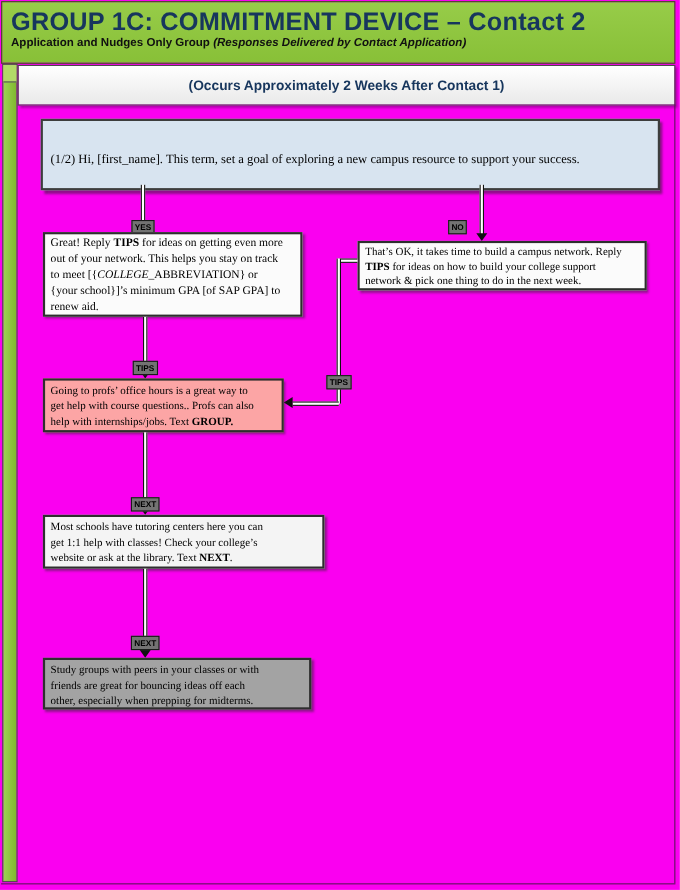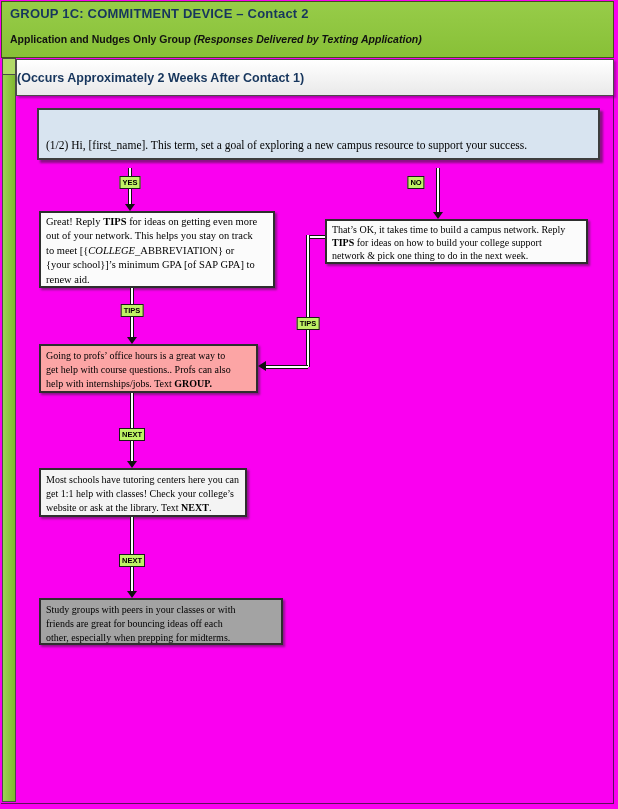--- a/index.html
+++ b/index.html
@@ -9,21 +9,21 @@
     font-family:"Liberation Sans", sans-serif;
   }
   
   .header {
     position:absolute; left:1px; top:1px; width:611px; height:55px;
     background:linear-gradient(#97cc49,#88c037);
     border:1px solid #44501d;
   }
   .header-title {
     position:absolute; left:8px; top:4px;
-    font-size:13px; font-weight:bold; color:#17365d; letter-spacing:.2px;
+    font-size:23px; font-weight:bold; color:#17365d; letter-spacing:.2px;
     white-space:pre;
   }
   .header-sub {
     position:absolute; left:8px; top:31px;
     font-size:10.5px; font-weight:bold; color:#111; white-space:pre;
   }
   .header-sub .it { font-style:italic; }
   
   .strip {
     position:absolute; left:2px; top:58px; width:12px; height:742px;
@@ -33,47 +33,47 @@
   .strip-topcell {
     position:absolute; left:0; top:0; width:100%; height:15px;
     background:#b2d968; border-bottom:1px solid #4a4a4a;
   }
   
   .occurs {
     position:absolute; left:16px; top:59px; width:596px; height:35px;
     background:linear-gradient(#ffffff,#e9e9e9);
     border:1px solid #4b4b4b;
     box-shadow:2px 2px 2px rgba(0,0,0,.3);
-    display:flex; align-items:center; justify-content:flex-start;
+    display:flex; align-items:center; justify-content:center;
     font-size:12.5px; font-weight:bold; color:#17365d;
   }
   
   .frame-right { position:absolute; left:613px; top:95px; width:1px; height:708px; background:#5a145a; }
   .frame-bottom { position:absolute; left:1px; top:803px; width:613px; height:1px; background:#5a145a; }
   
   .msg-main {
-    position:absolute; left:37px; top:108px; width:563px; height:52px;
+    position:absolute; left:37px; top:108px; width:563px; height:65px;
     background:#d8e4f0; border:2px solid #3d3d3d;
     box-shadow:3px 3px 2px rgba(30,30,30,.5);
     font-family:"Liberation Serif", serif; font-size:11.5px; color:#000;
     padding:5px 7px; box-sizing:border-box; white-space:pre; overflow:hidden;
   }
   .b { font-weight:bold; }
   .i { font-style:italic; }
   
   .flow-box {
     position:absolute; background:#fbfbfb; border:2px solid #2e2e2e;
     box-shadow:2px 2px 2px rgba(40,40,40,.5);
     font-family:"Liberation Serif", serif; color:#000;
     white-space:pre; overflow:hidden; box-sizing:border-box;
   }
   .box-great  { left:39px; top:211px; width:236px; height:77px; font-size:10.5px; line-height:14.4px; padding:2px 5px; }
   .box-thatsok{ left:325px; top:219px; width:263px; height:45px; font-size:10px; line-height:13px; padding:2px 5px; }
   .box-office { left:39px; top:344px; width:219px; height:49px; background:#fca5a5; font-size:10px; line-height:13.8px; padding:3px 5px; }
-  .box-tutor  { left:39px; top:468px; width:208px; height:49px; background:#f4f4f4; font-size:10px; line-height:13.8px; padding:3px 5px; }
+  .box-tutor  { left:39px; top:468px; width:256px; height:49px; background:#f4f4f4; font-size:10px; line-height:13.8px; padding:3px 5px; }
   .box-study  { left:39px; top:598px; width:244px; height:47px; background:#a3a3a3; font-size:10px; line-height:13.8px; padding:3px 5px; }
   
   .vline {
     position:absolute; width:2px; background:#fff;
     border-left:1px solid #111; border-right:1px solid #111;
   }
   .hline {
     position:absolute; height:2px; background:#fff;
     border-top:1px solid #111; border-bottom:1px solid #111;
   }
@@ -82,33 +82,33 @@
     border-left:5px solid transparent; border-right:5px solid transparent;
     border-top:7px solid #111;
   }
   .arrow-left {
     position:absolute; width:0; height:0;
     border-top:5px solid transparent; border-bottom:5px solid transparent;
     border-right:8px solid #111;
   }
   .lbl {
     position:absolute; transform:translateX(-50%);
-    background:#bef264; border:1px solid #1a1a1a;
+    background:#737373; border:1px solid #1a1a1a;
     font-size:7.5px; font-weight:bold; color:#000;
-    padding:1px 2px; line-height:9px; white-space:nowrap;
+    padding:1px 2px; line-height:9px; white-space:nowrap;margin-top:24px;
   }
 </style>
 </head>
 <body>
 
 <div class="page">
 
   <div class="header">
     <div class="header-title">GROUP 1C: COMMITMENT DEVICE – Contact 2</div>
-    <div class="header-sub"><span>Application and Nudges Only Group </span><span class="it">(Responses Delivered by Texting Application)</span></div>
+    <div class="header-sub"><span>Application and Nudges Only Group </span><span class="it">(Responses Delivered by Contact Application)</span></div>
   </div>
 
   <div class="strip">
     <div class="strip-topcell"></div>
   </div>
 
   <div class="occurs">
     <span>(Occurs Approximately 2 Weeks After Contact 1)</span>
   </div>
 

